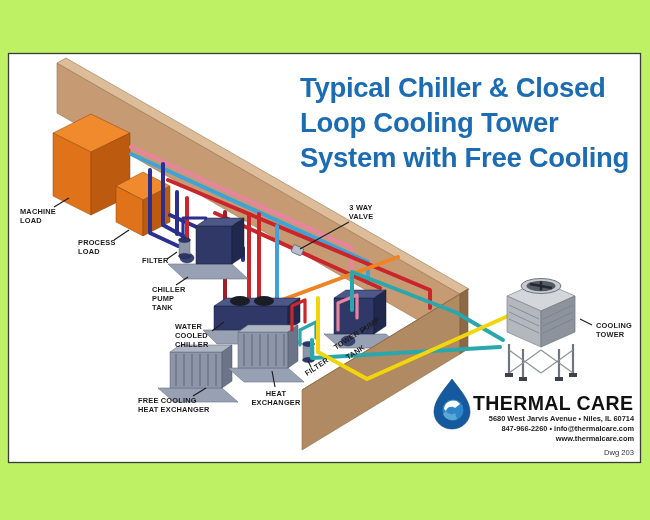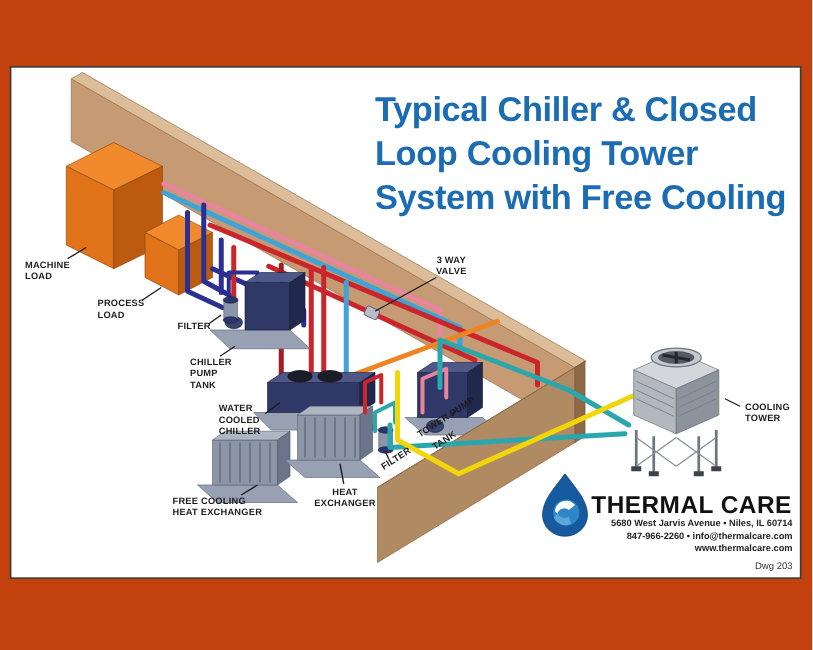--- a/index.html
+++ b/index.html
@@ -1,17 +1,17 @@
 <!DOCTYPE html>
 <html><head>
 <meta charset="utf-8">
 <style>
   html,body{margin:0;padding:0;background:#ffffff;}
   body{font-family:"Liberation Sans", sans-serif;}
-  .stage{position:relative;width:650px;height:520px;background:#c2410c;overflow:hidden;}
+  .stage{position:relative;width:650px;height:520px;background:#bef264;overflow:hidden;}
   svg{display:block;}
   .page-border{fill:#ffffff;stroke:#3b3b3b;stroke-width:1.3;}
   .title-line{font-size:27.5px;font-weight:bold;letter-spacing:-0.3px;}
   .wall-face{fill:#c69b74;stroke:#9a744f;stroke-width:0.6;}
   .wall-top{fill:#ddbd99;stroke:#9a744f;stroke-width:0.6;}
   .fwall-face{fill:#b08a62;stroke:#8d6946;stroke-width:0.6;}
   .fwall-top{fill:#d2ac85;stroke:#8d6946;stroke-width:0.6;}
   .fwall-cap{fill:#8d6946;stroke:#7a5a3c;stroke-width:0.6;}
   .box-top{fill:#f08a2c;stroke:#8a4208;stroke-width:0.5;}
   .box-left{fill:#e0731a;stroke:#8a4208;stroke-width:0.5;}

